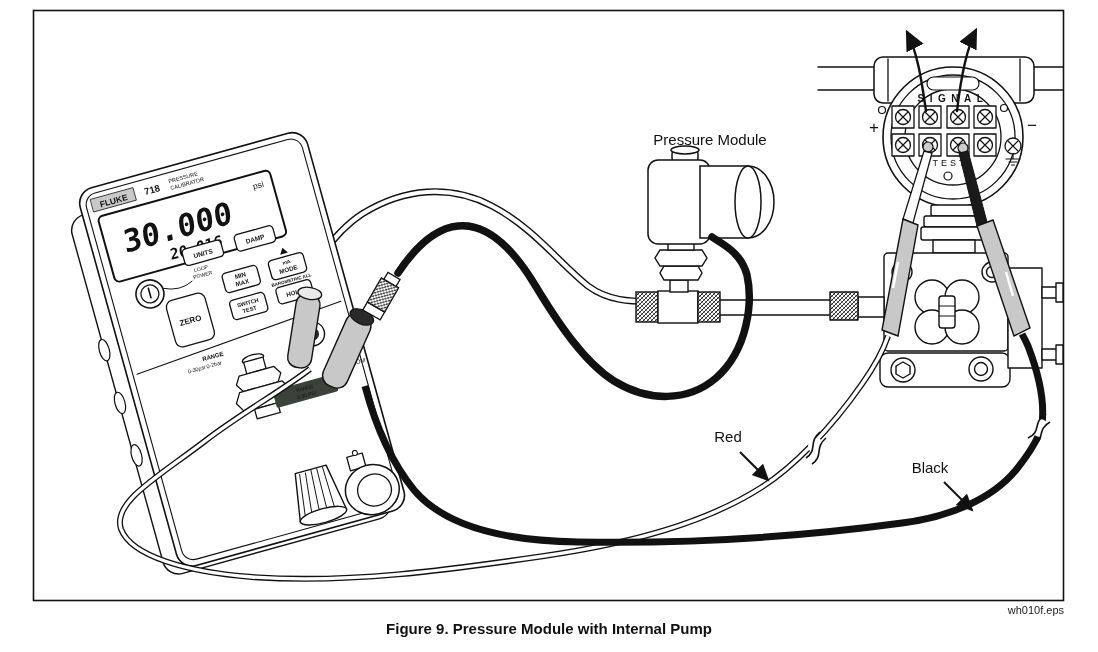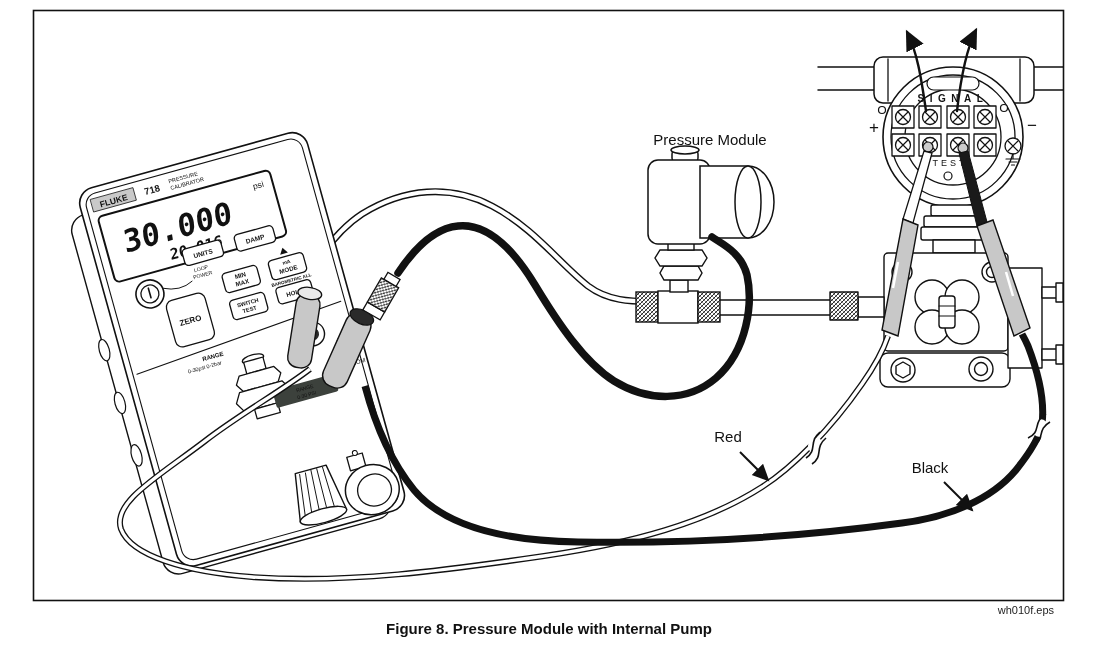--- a/index.html
+++ b/index.html
@@ -2,21 +2,21 @@
 <html><head>
 <meta charset="utf-8">
 <style>
   html,body{margin:0;padding:0;background:#fff;}
   .page{position:relative;width:1098px;height:652px;background:#fff;overflow:hidden;
         font-family:"Liberation Sans",sans-serif;}
   svg text{font-family:"Liberation Sans",sans-serif;fill:#111;}
   svg .lcd{font-family:"DejaVu Sans Mono",monospace;font-weight:bold;}
   .caption{position:absolute;left:0;top:620px;width:100%;text-align:center;
            font-size:15px;font-weight:bold;color:#111;}
-  .epsref{position:absolute;right:44px;top:604px;font-size:11px;color:#222;}
+  .epsref{position:absolute;right:34px;top:604px;font-size:11px;color:#222;}
 </style>
 </head>
 <body>
 
 <div class="page">
 
 <svg width="1098" height="652" viewBox="0 0 1098 652">
   <defs>
     <g id="screw">
       <rect x="-11" y="-11" width="22" height="22" fill="#fff" stroke="#111" stroke-width="1.3"></rect>
@@ -285,16 +285,16 @@
   <g>
     <text x="728" y="442" font-size="15" text-anchor="middle">Red</text>
     <line x1="740" y1="452" x2="768" y2="480" stroke="#111" stroke-width="2" marker-end="url(#ah)"></line>
   </g>
   <g>
     <text x="930" y="473" font-size="15" text-anchor="middle">Black</text>
     <line x1="944" y1="482" x2="972" y2="510" stroke="#111" stroke-width="2" marker-end="url(#ah)"></line>
   </g>
 </svg>
 
-<div class="caption">Figure 8. Pressure Module with Internal Pump</div>
+<div class="caption">Figure 9. Pressure Module with Internal Pump</div>
 <div class="epsref">wh010f.eps</div>
 
 </div>
 
 </body></html>

